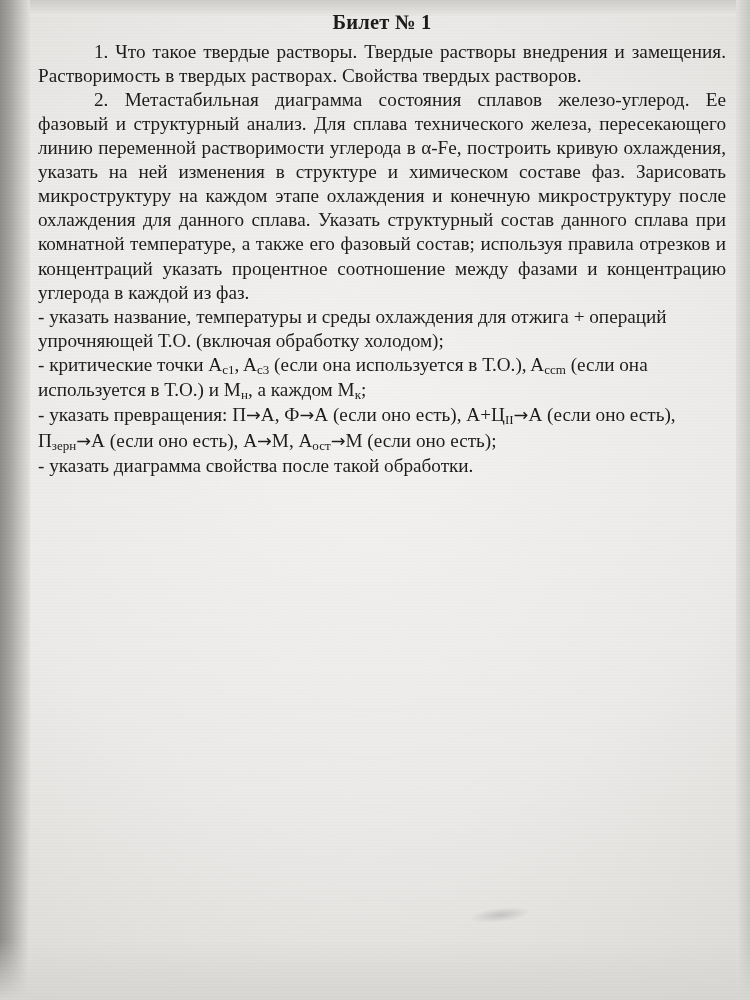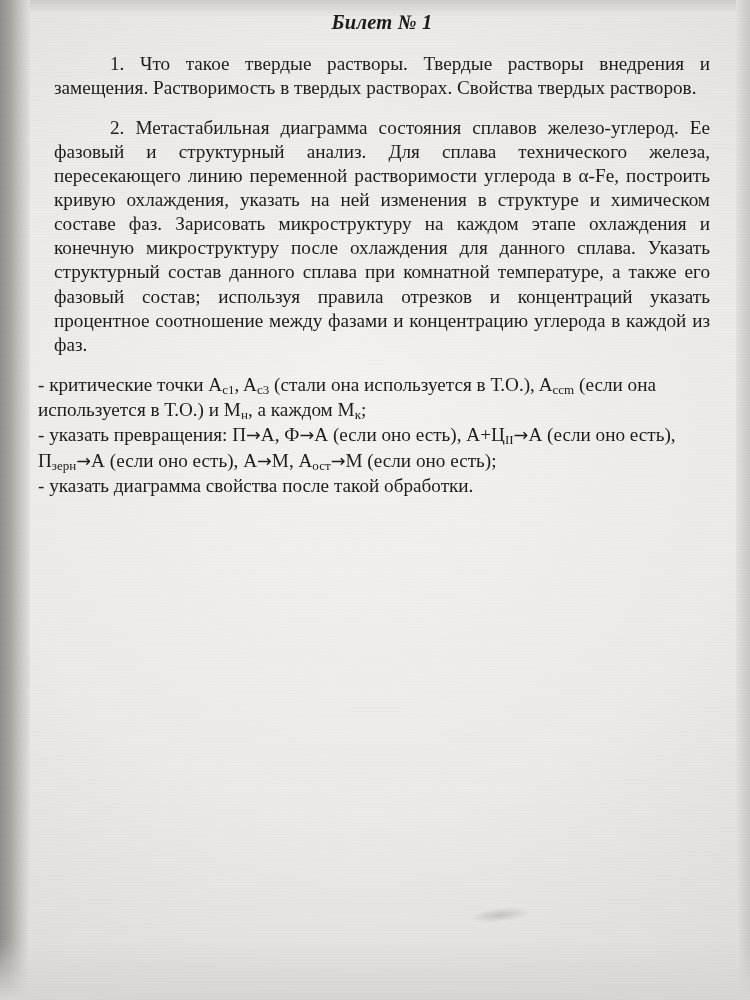--- a/index.html
+++ b/index.html
@@ -68,25 +68,24 @@
     font-size: 19.2px;
     line-height: 1.255;
   }
 
   .doc-title {
     text-align: center;
     font-weight: bold;
     font-size: 20.5px;
     letter-spacing: .2px;
     margin: 0 0 4px 0;
-    font-style: italic;
   }
 
   p.para {
-    margin: 16px;
+    margin: 0;
     text-align: justify;
     text-justify: inter-word;
     text-indent: 56px;
     hyphens: none;
   }
   p.dash {
     margin: 0;
     text-align: left;
     text-indent: 0;
   }
@@ -115,21 +114,22 @@
   <div id="top-edge"></div>
   <div id="left-gutter"></div>
   <div id="right-edge"></div>
   <div id="bottom-edge"></div>
 
   <div id="text-block">
     <div class="doc-title">Билет № 1</div>
     <p class="para">1. Что такое твердые растворы. Твердые растворы внедрения и замещения. Растворимость в твердых растворах. Свойства твердых растворов.</p>
     <p class="para">2. Метастабильная диаграмма состояния сплавов железо-углерод. Ее фазовый и структурный анализ. Для сплава технического железа, пересекающего линию переменной растворимости углерода в α-Fe, построить кривую охлаждения, указать на ней изменения в структуре и химическом составе фаз. Зарисовать микроструктуру на каждом этапе охлаждения и конечную микроструктуру после охлаждения для данного сплава. Указать структурный состав данного сплава при комнатной температуре, а также его фазовый состав; используя правила отрезков и концентраций указать процентное соотношение между фазами и концентрацию углерода в каждой из фаз.</p>
     <div id="bullets">
-        <p class="dash"><span>- критические точки A</span><sub>c1</sub><span>, A</span><sub>c3</sub><span> (стали она используется в Т.О.), A</span><sub>ccm</sub><span> (если она используется в Т.О.) и М</span><sub>н</sub><span>, а каждом М</span><sub>к</sub><span>;</span></p>
+        <p class="dash"><span>- указать название, температуры и среды охлаждения для отжига + операций упрочняющей Т.О. (включая обработку холодом);</span></p>
+        <p class="dash"><span>- критические точки A</span><sub>c1</sub><span>, A</span><sub>c3</sub><span> (если она используется в Т.О.), A</span><sub>ccm</sub><span> (если она используется в Т.О.) и М</span><sub>н</sub><span>, а каждом М</span><sub>к</sub><span>;</span></p>
         <p class="dash"><span>- указать превращения: П</span><span class="arrow">→</span><span>А, Ф</span><span class="arrow">→</span><span>А (если оно есть), А+Ц</span><sub>II</sub><span class="arrow">→</span><span>А (если оно есть), П</span><sub>зерн</sub><span class="arrow">→</span><span>А (если оно есть), А</span><span class="arrow">→</span><span>М, А</span><sub>ост</sub><span class="arrow">→</span><span>М (если оно есть);</span></p>
         <p class="dash"><span>- указать диаграмма свойства после такой обработки.</span></p>
       </div>
   </div>
 
   <div id="smudge"></div>
   <div id="grain"></div>
 </div>
 
 </body></html>

